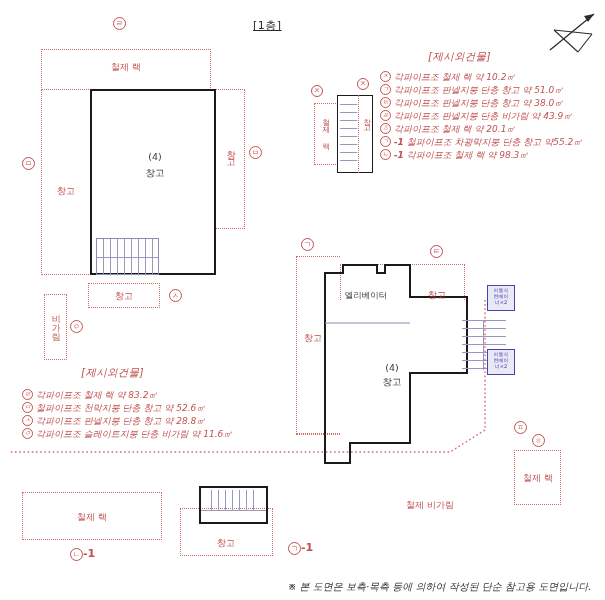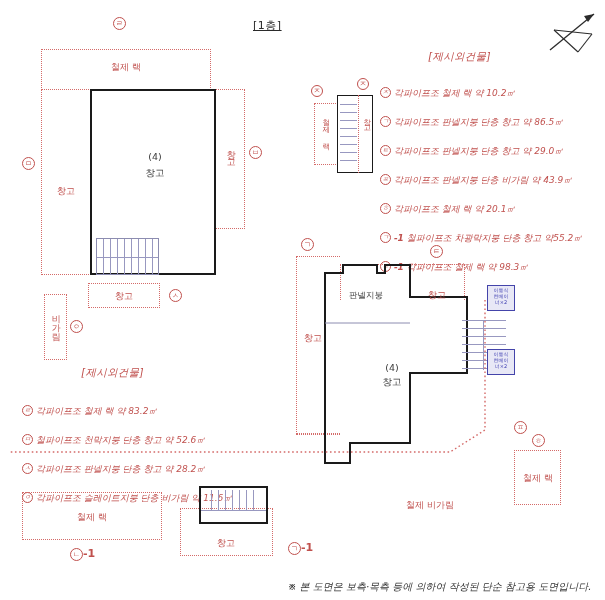--- a/index.html
+++ b/index.html
@@ -46,21 +46,20 @@
     font-size: 10.5px;
     color: #c0504d;
     letter-spacing: 0.3px;
   }
   .legend-row {
     font-size: 9px;
     color: #c0504d;
     white-space: nowrap;
     line-height: 13px;
     height: 13px;
-    margin-top: 16px;
   }
   .footnote {
     font-size: 10px;
     color: #333;
     white-space: nowrap;
   }
 
   
   .solid {
     position: absolute;
@@ -198,26 +197,26 @@
   <div class="legend-title abs" style="left:428px; top:50px;">[제시외건물]</div>
   <div class="abs" style="left:380px; top:71px;">
     <div class="legend-row">
       <span class="marker" style="position:relative; display:inline-block; vertical-align:middle; width:11px; height:11px; font-size:6.5px; line-height:9px; top:-1px;">ㅈ</span>
       <span></span>
       <span>각파이프조 철제 랙  약 10.2㎡</span>
     </div>
     <div class="legend-row">
       <span class="marker" style="position:relative; display:inline-block; vertical-align:middle; width:11px; height:11px; font-size:6.5px; line-height:9px; top:-1px;">ㄱ</span>
       <span></span>
-      <span>각파이프조 판넬지붕 단층 창고 약 86.5㎡</span>
+      <span>각파이프조 판넬지붕 단층 창고 약 51.0㎡</span>
     </div>
     <div class="legend-row">
       <span class="marker" style="position:relative; display:inline-block; vertical-align:middle; width:11px; height:11px; font-size:6.5px; line-height:9px; top:-1px;">ㅌ</span>
       <span></span>
-      <span>각파이프조 판넬지붕 단층 창고 약 29.0㎡</span>
+      <span>각파이프조 판넬지붕 단층 창고 약 38.0㎡</span>
     </div>
     <div class="legend-row">
       <span class="marker" style="position:relative; display:inline-block; vertical-align:middle; width:11px; height:11px; font-size:6.5px; line-height:9px; top:-1px;">ㅍ</span>
       <span></span>
       <span>각파이프조 판넬지붕 단층 비가림 약 43.9㎡</span>
     </div>
     <div class="legend-row">
       <span class="marker" style="position:relative; display:inline-block; vertical-align:middle; width:11px; height:11px; font-size:6.5px; line-height:9px; top:-1px;">ㅎ</span>
       <span></span>
       <span>각파이프조 철제 랙 약 20.1㎡</span>
@@ -242,21 +241,21 @@
   <div class="dotted" style="left:340px; top:264px; width:125px; height:36px; border-bottom:none;"></div>
   <div class="marker" style="left:430px; top:245px;">ㅌ</div>
 
   <svg width="220" height="320" style="left:325px; top:265px;">
     <path d="M 0,8 L 18,8 L 18,0 L 52,0 L 52,8 L 60,8 L 60,0 L 85,0
              L 85,32 L 142,32 L 142,108 L 85,108 L 85,178 L 25,178
              L 25,198 L 0,198 Z" fill="none" stroke="#1a1a1a" stroke-width="2"></path>
     <line x1="0" y1="58" x2="85" y2="58" stroke="#8c8cb0" stroke-width="1"></line>
   </svg>
 
-  <div class="txt center" style="left:366px; top:291px; font-size:8.5px;">판넬지붕</div>
+  <div class="txt center" style="left:366px; top:291px; font-size:8.5px;">엘리베이터</div>
 
   <div class="txt red center" style="left:437px; top:290px;">창고</div>
 
   <div class="txt center" style="left:392px; top:363px; font-size:9.5px;">(4)</div>
   <div class="txt center" style="left:392px; top:377px; font-size:9.5px;">창고</div>
 
   <div class="stair horiz" style="left:462px; top:320px; width:44px; height:50px; border:none;">
     <div class="rule" style="left:0; right:0; top:0px;  height:1px;"></div>
     <div class="rule" style="left:0; right:0; top:8px;  height:1px;"></div>
     <div class="rule" style="left:0; right:0; top:16px; height:1px;"></div>
@@ -293,21 +292,21 @@
     <div class="legend-row">
       <span class="marker" style="position:relative; display:inline-block; vertical-align:middle; width:11px; height:11px; font-size:6.5px; line-height:9px; top:-1px;">ㄹ</span>
       <span>각파이프조 철제 랙  약 83.2㎡</span>
     </div>
     <div class="legend-row">
       <span class="marker" style="position:relative; display:inline-block; vertical-align:middle; width:11px; height:11px; font-size:6.5px; line-height:9px; top:-1px;">ㅁ</span>
       <span>철파이프조 천막지붕 단층 창고 약 52.6㎡</span>
     </div>
     <div class="legend-row">
       <span class="marker" style="position:relative; display:inline-block; vertical-align:middle; width:11px; height:11px; font-size:6.5px; line-height:9px; top:-1px;">ㅅ</span>
-      <span>각파이프조 판넬지붕 단층 창고 약 28.2㎡</span>
+      <span>각파이프조 판넬지붕 단층 창고 약 28.8㎡</span>
     </div>
     <div class="legend-row">
       <span class="marker" style="position:relative; display:inline-block; vertical-align:middle; width:11px; height:11px; font-size:6.5px; line-height:9px; top:-1px;">ㅇ</span>
       <span>각파이프조 슬레이트지붕 단층 비가림 약 11.6㎡</span>
     </div>
   </div>
 
   <div class="dotted" style="left:22px; top:492px; width:140px; height:48px;"></div>
   <div class="txt red center" style="left:92px; top:512px;">철제 랙</div>
   <div class="marker" style="left:70px; top:548px;">ㄴ</div>

